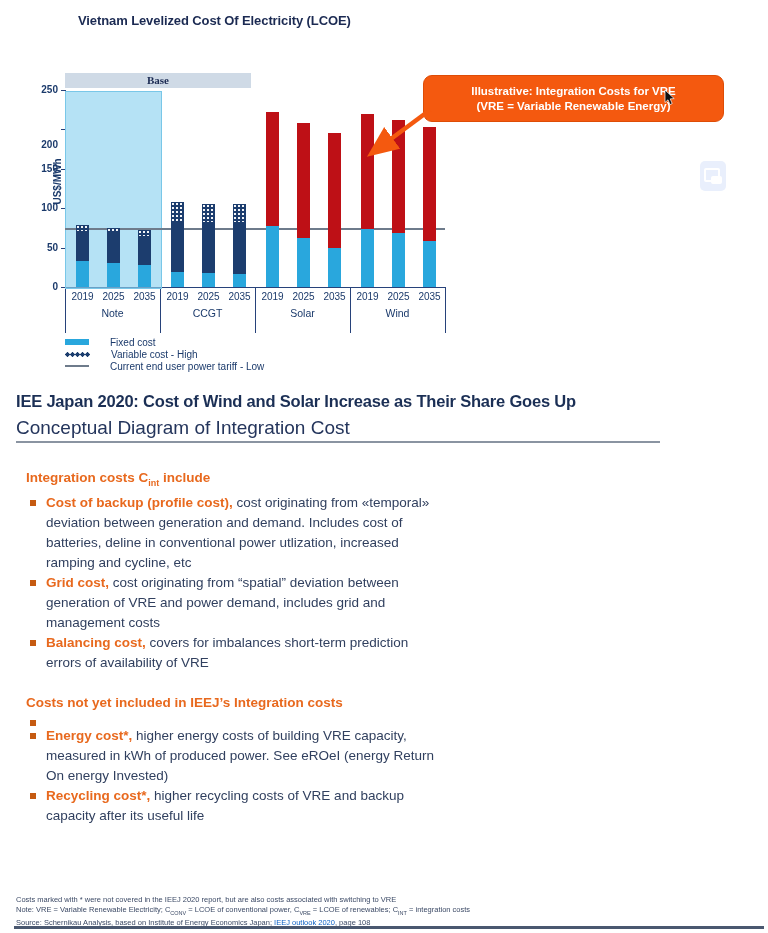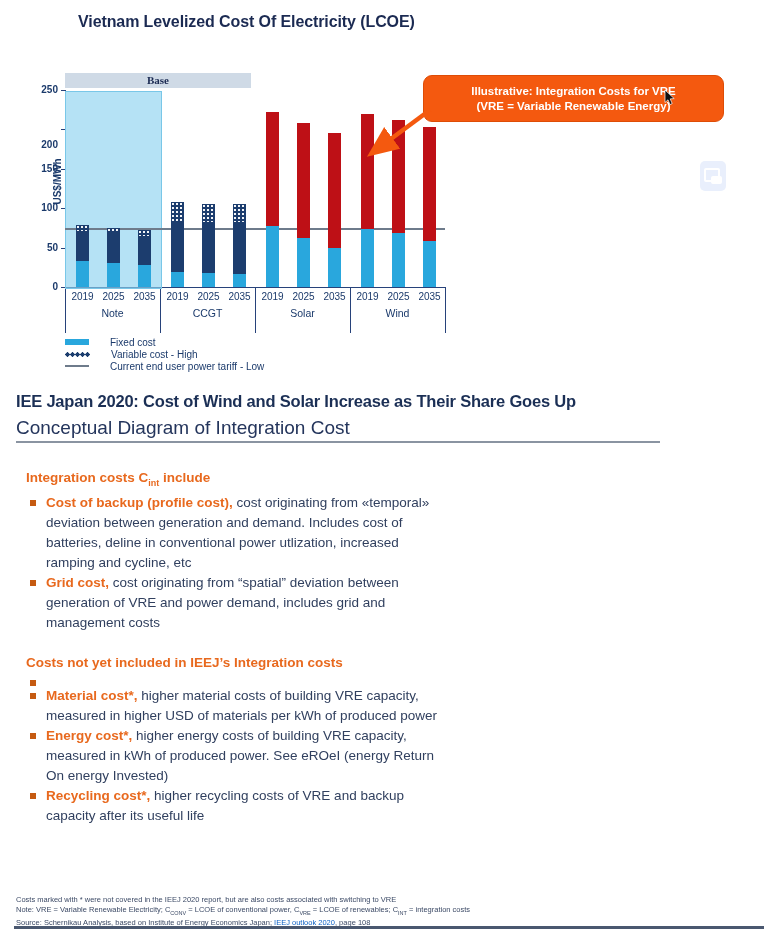--- a/index.html
+++ b/index.html
@@ -1,21 +1,21 @@
 <!DOCTYPE html>
 <html><head>
 <meta charset="utf-8">
 <style>
   html,body{margin:0;padding:0;background:#fff;}
   body{width:768px;height:933px;position:relative;overflow:hidden;
        font-family:"Liberation Sans",sans-serif;-webkit-font-smoothing:antialiased;}
 
   
   #chart-section{position:absolute;left:0;top:0;width:768px;height:388px;background:#fff;}
-  #chart-title{position:absolute;left:78px;top:13px;font-size:16px;font-weight:bold;
+  #chart-title{position:absolute;left:78px;top:13px;font-size:13px;font-weight:bold;
                color:#1B2A52;letter-spacing:-0.1px;white-space:nowrap;text-align:right;}
   #chart-area{position:absolute;left:0;top:0;width:768px;height:388px;}
   .ytick-label{position:absolute;width:26px;text-align:right;font-size:10px;font-weight:bold;
                color:#1B3A6B;line-height:12px;}
   .ytick-mark{position:absolute;width:4px;height:1px;background:#27427A;}
   .axisline{position:absolute;background:#27427A;}
   .ylabel{position:absolute;left:17px;top:176px;width:80px;text-align:center;
           font-size:10px;font-weight:bold;color:#1B3A6B;transform:rotate(-90deg);
           transform-origin:center;}
   .base-region{position:absolute;background:rgba(141,211,240,0.65);
@@ -211,32 +211,32 @@
 deviation between generation and demand. Includes cost of
 batteries, deline in conventional power utlization, increased
 ramping and cycline, etc</span></div>
   </div>
   <div class="bullet">
     <span class="b-marker"></span>
     <div class="b-text"><span class="b-lead">Grid cost,</span><span> cost originating from “spatial” deviation between
 generation of VRE and power demand, includes grid and
 management costs</span></div>
   </div>
+  <div class="bullet">
+    <span class="b-marker"></span>
+    <div class="b-text"><span class="b-lead">Balancing cost,</span><span> covers for imbalances short-term prediction
+errors of availability of VRE</span></div>
+  </div>
 
   <div class="sec-gap"></div>
 
   <div class="o-heading">Costs not yet included in IEEJ’s Integration costs</div>
 
   <div class="bullet">
     <span class="b-marker"></span>
-  </div>
-  <div class="bullet">
-    <span class="b-marker"></span>
-    <div class="b-text"><span class="b-lead">Material cost*,</span><span> higher material costs of building VRE capacity,
-measured in higher USD of materials per kWh of produced power</span></div>
   </div>
   <div class="bullet">
     <span class="b-marker"></span>
     <div class="b-text"><span class="b-lead">Energy cost*,</span><span> higher energy costs of building VRE capacity,
 measured in kWh of produced power. See eROeI (energy Return
 On energy Invested)</span></div>
   </div>
   <div class="bullet">
     <span class="b-marker"></span>
     <div class="b-text"><span class="b-lead">Recycling cost*,</span><span> higher recycling costs of VRE and backup

